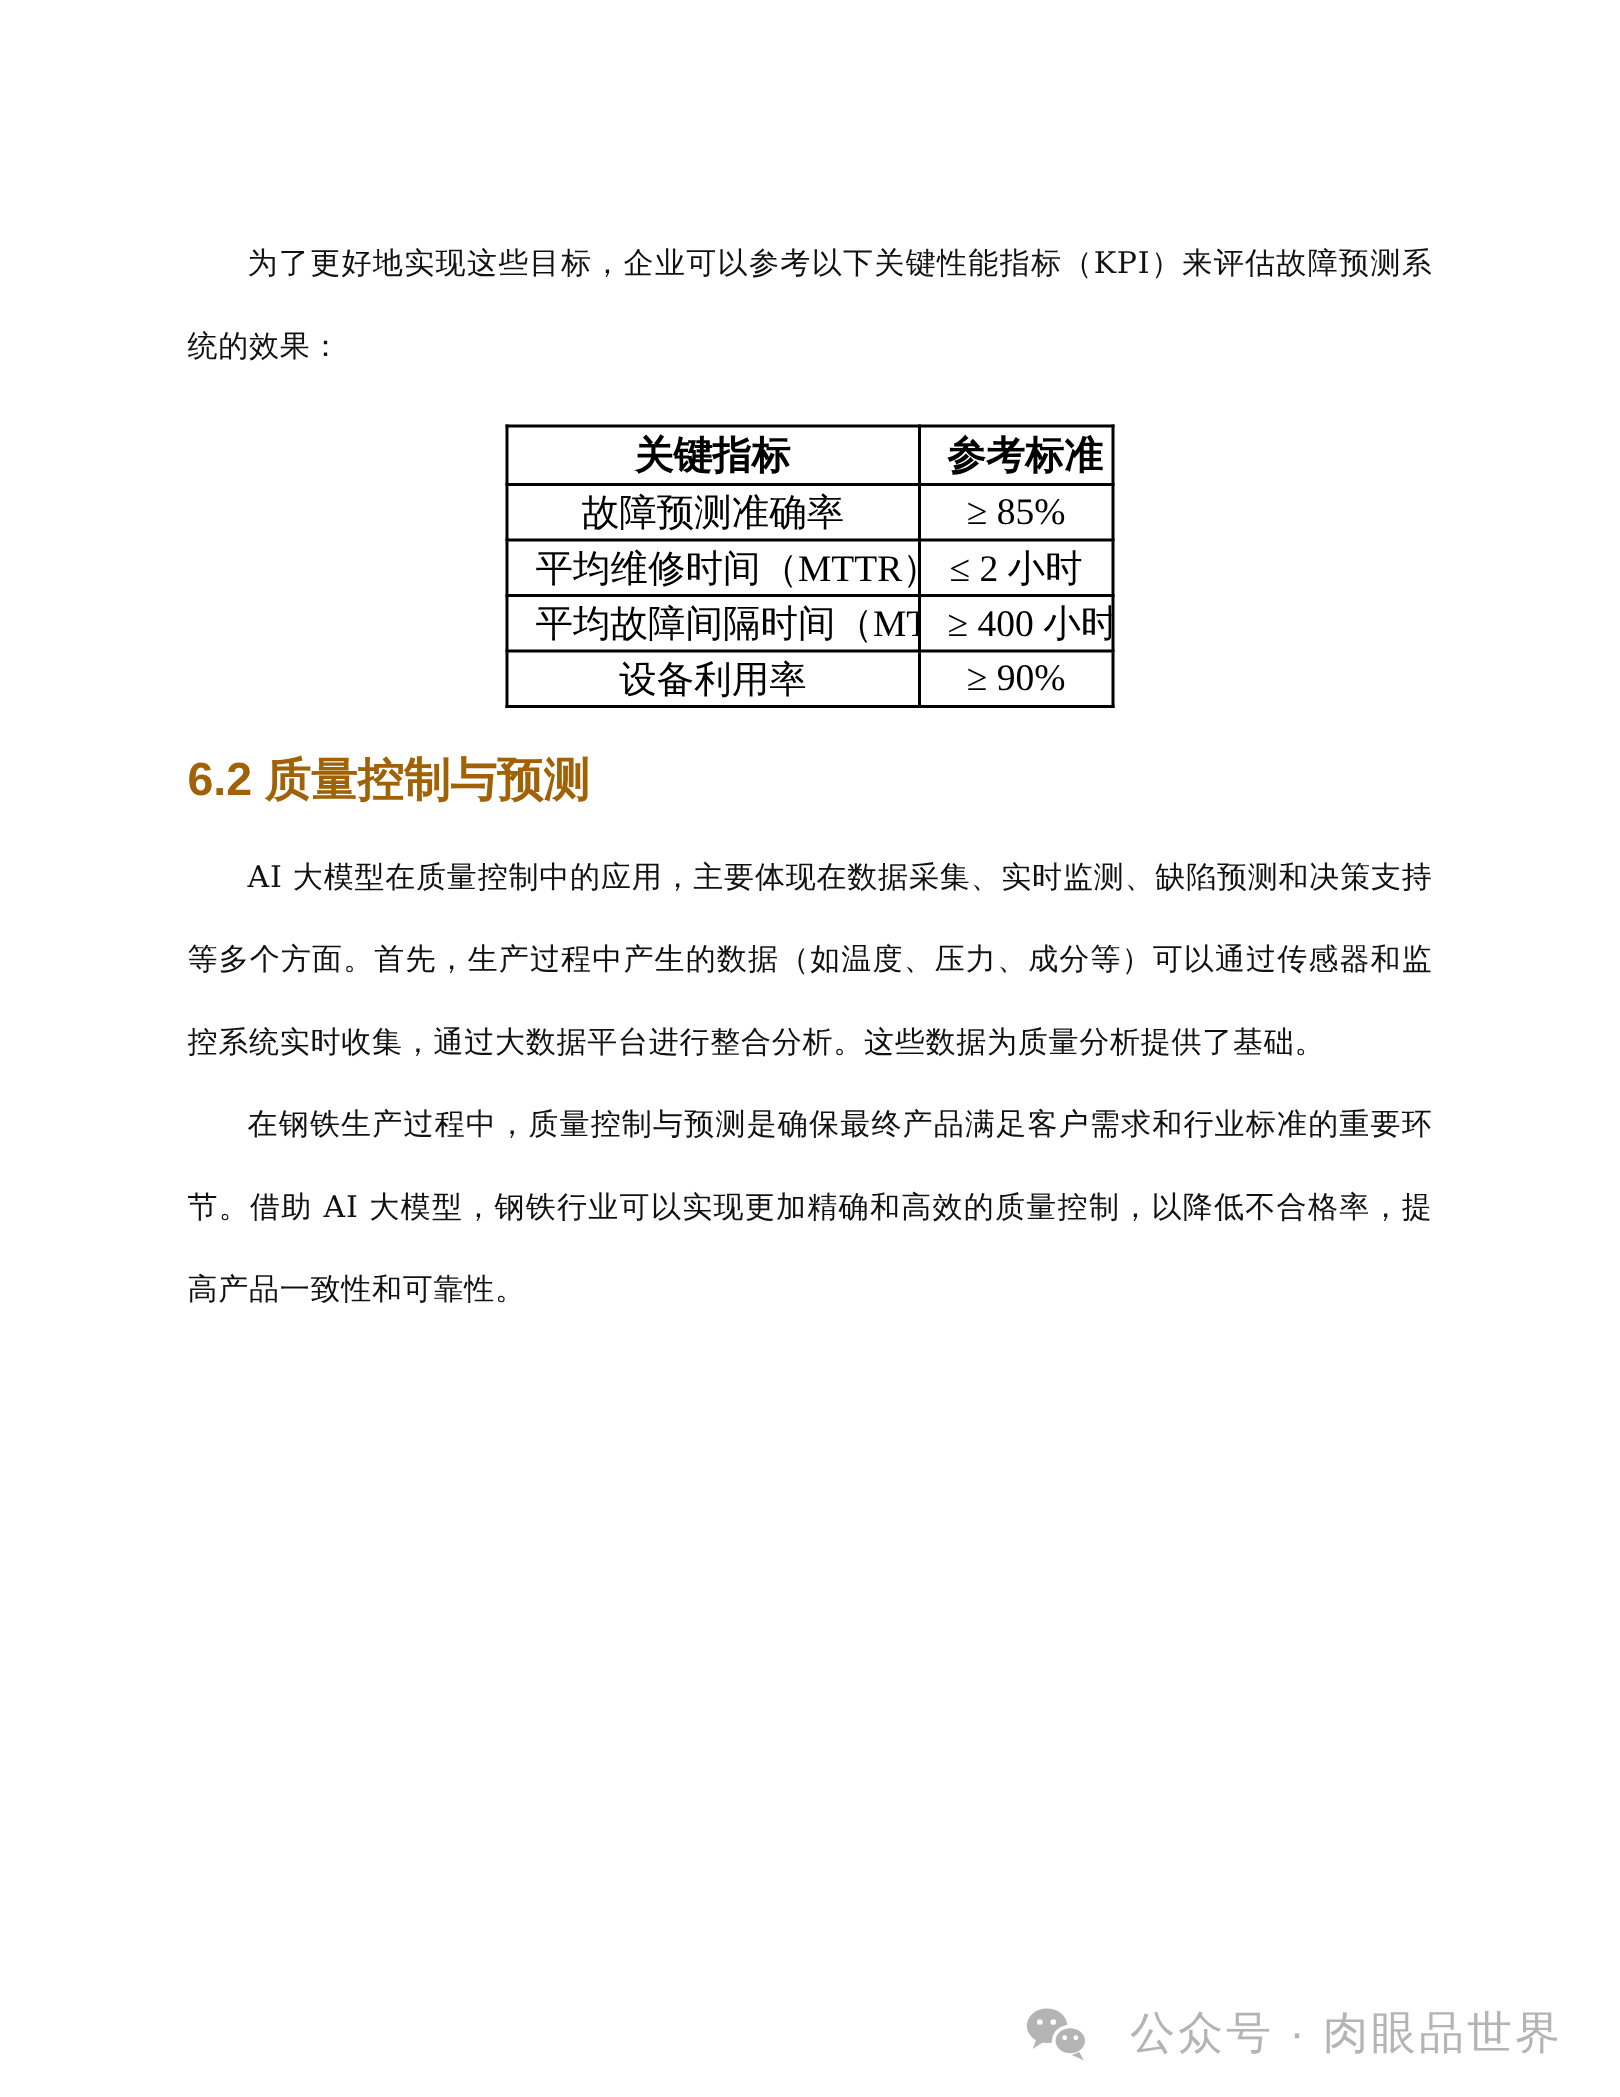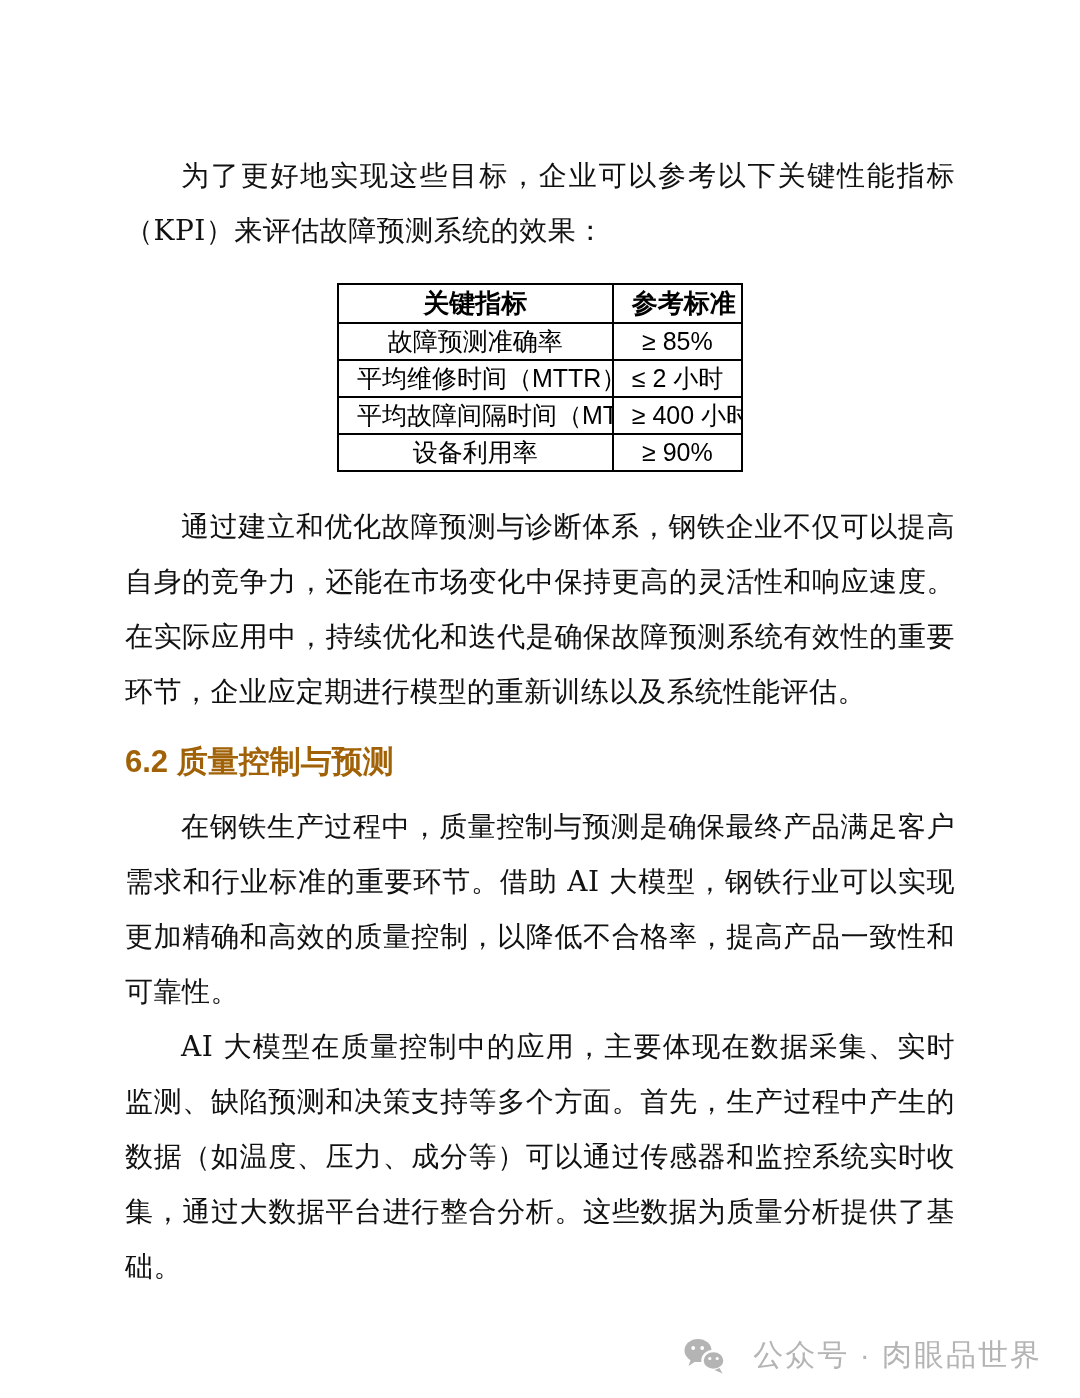--- a/index.html
+++ b/index.html
@@ -9,21 +9,21 @@
     height: 1398px;
     position: relative;
     overflow: hidden;
     font-family: "DejaVu Serif", "Liberation Serif", serif;
     color: #000000;
   }
   .page-content {
     padding: 148px 125px 0 125px;
   }
   .body-text {
-    font-size: 28px;
+    font-size: 20px;
     line-height: 55px;
     text-align: justify;
     text-indent: 2em;
     letter-spacing: 0.5px;
     color: #111111;
   }
   .kpi-table-wrap {
     width: 406px;
     margin: 25px auto 27px auto;
   }
@@ -43,21 +43,21 @@
     padding: 1px 18px;
     white-space: nowrap;
     overflow: hidden;
   }
   table.kpi-table th {
     font-family: "Liberation Sans", "DejaVu Sans", sans-serif;
     font-weight: bold;
     font-size: 26px;
   }
   table.kpi-table td {
-    font-family: Liberation Sans, sans-serif;
+    font-family: Liberation Serif, serif;
     font-size: 25px;
     text-align: center;
   }
   .section-heading {
     font-family: "Liberation Sans", "DejaVu Sans", sans-serif;
     font-weight: bold;
     font-size: 31px;
     margin: 22px 0 16px 0;
     color: #a16207;
   }
@@ -108,27 +108,26 @@
           <td>≥ 400 小时</td>
         </tr>
         <tr>
           <td>设备利用率</td>
           <td>≥ 90%</td>
         </tr>
       </tbody>
     </table>
   </div>
 
-  <p class="body-text">通过建立和优化故障预测与诊断体系，钢铁企业不仅可以提高自身的竞争力，还能在市场变化中保持更高的灵活性和响应速度。在实际应用中，持续优化和迭代是确保故障预测系统有效性的重要环节，企业应定期进行模型的重新训练以及系统性能评估。</p>
 
   <h2 class="section-heading">6.2 质量控制与预测</h2>
 
+  <p class="body-text">AI 大模型在质量控制中的应用，主要体现在数据采集、实时监测、缺陷预测和决策支持等多个方面。首先，生产过程中产生的数据（如温度、压力、成分等）可以通过传感器和监控系统实时收集，通过大数据平台进行整合分析。这些数据为质量分析提供了基础。</p>
+
   <p class="body-text">在钢铁生产过程中，质量控制与预测是确保最终产品满足客户需求和行业标准的重要环节。借助 AI 大模型，钢铁行业可以实现更加精确和高效的质量控制，以降低不合格率，提高产品一致性和可靠性。</p>
-
-  <p class="body-text">AI 大模型在质量控制中的应用，主要体现在数据采集、实时监测、缺陷预测和决策支持等多个方面。首先，生产过程中产生的数据（如温度、压力、成分等）可以通过传感器和监控系统实时收集，通过大数据平台进行整合分析。这些数据为质量分析提供了基础。</p>
 
 </div>
 
 <div class="footer-watermark">
   <span>
     <svg width="44" height="38" viewBox="0 0 44 38" xmlns="http://www.w3.org/2000/svg">
 
       <ellipse cx="15" cy="13.5" rx="13.5" ry="11.5" fill="#b4b4b4"></ellipse>
       <path d="M8 22 L5.5 29 L13 24 Z" fill="#b4b4b4"></path>
       <circle cx="10.2" cy="11" r="1.9" fill="#ffffff"></circle>

